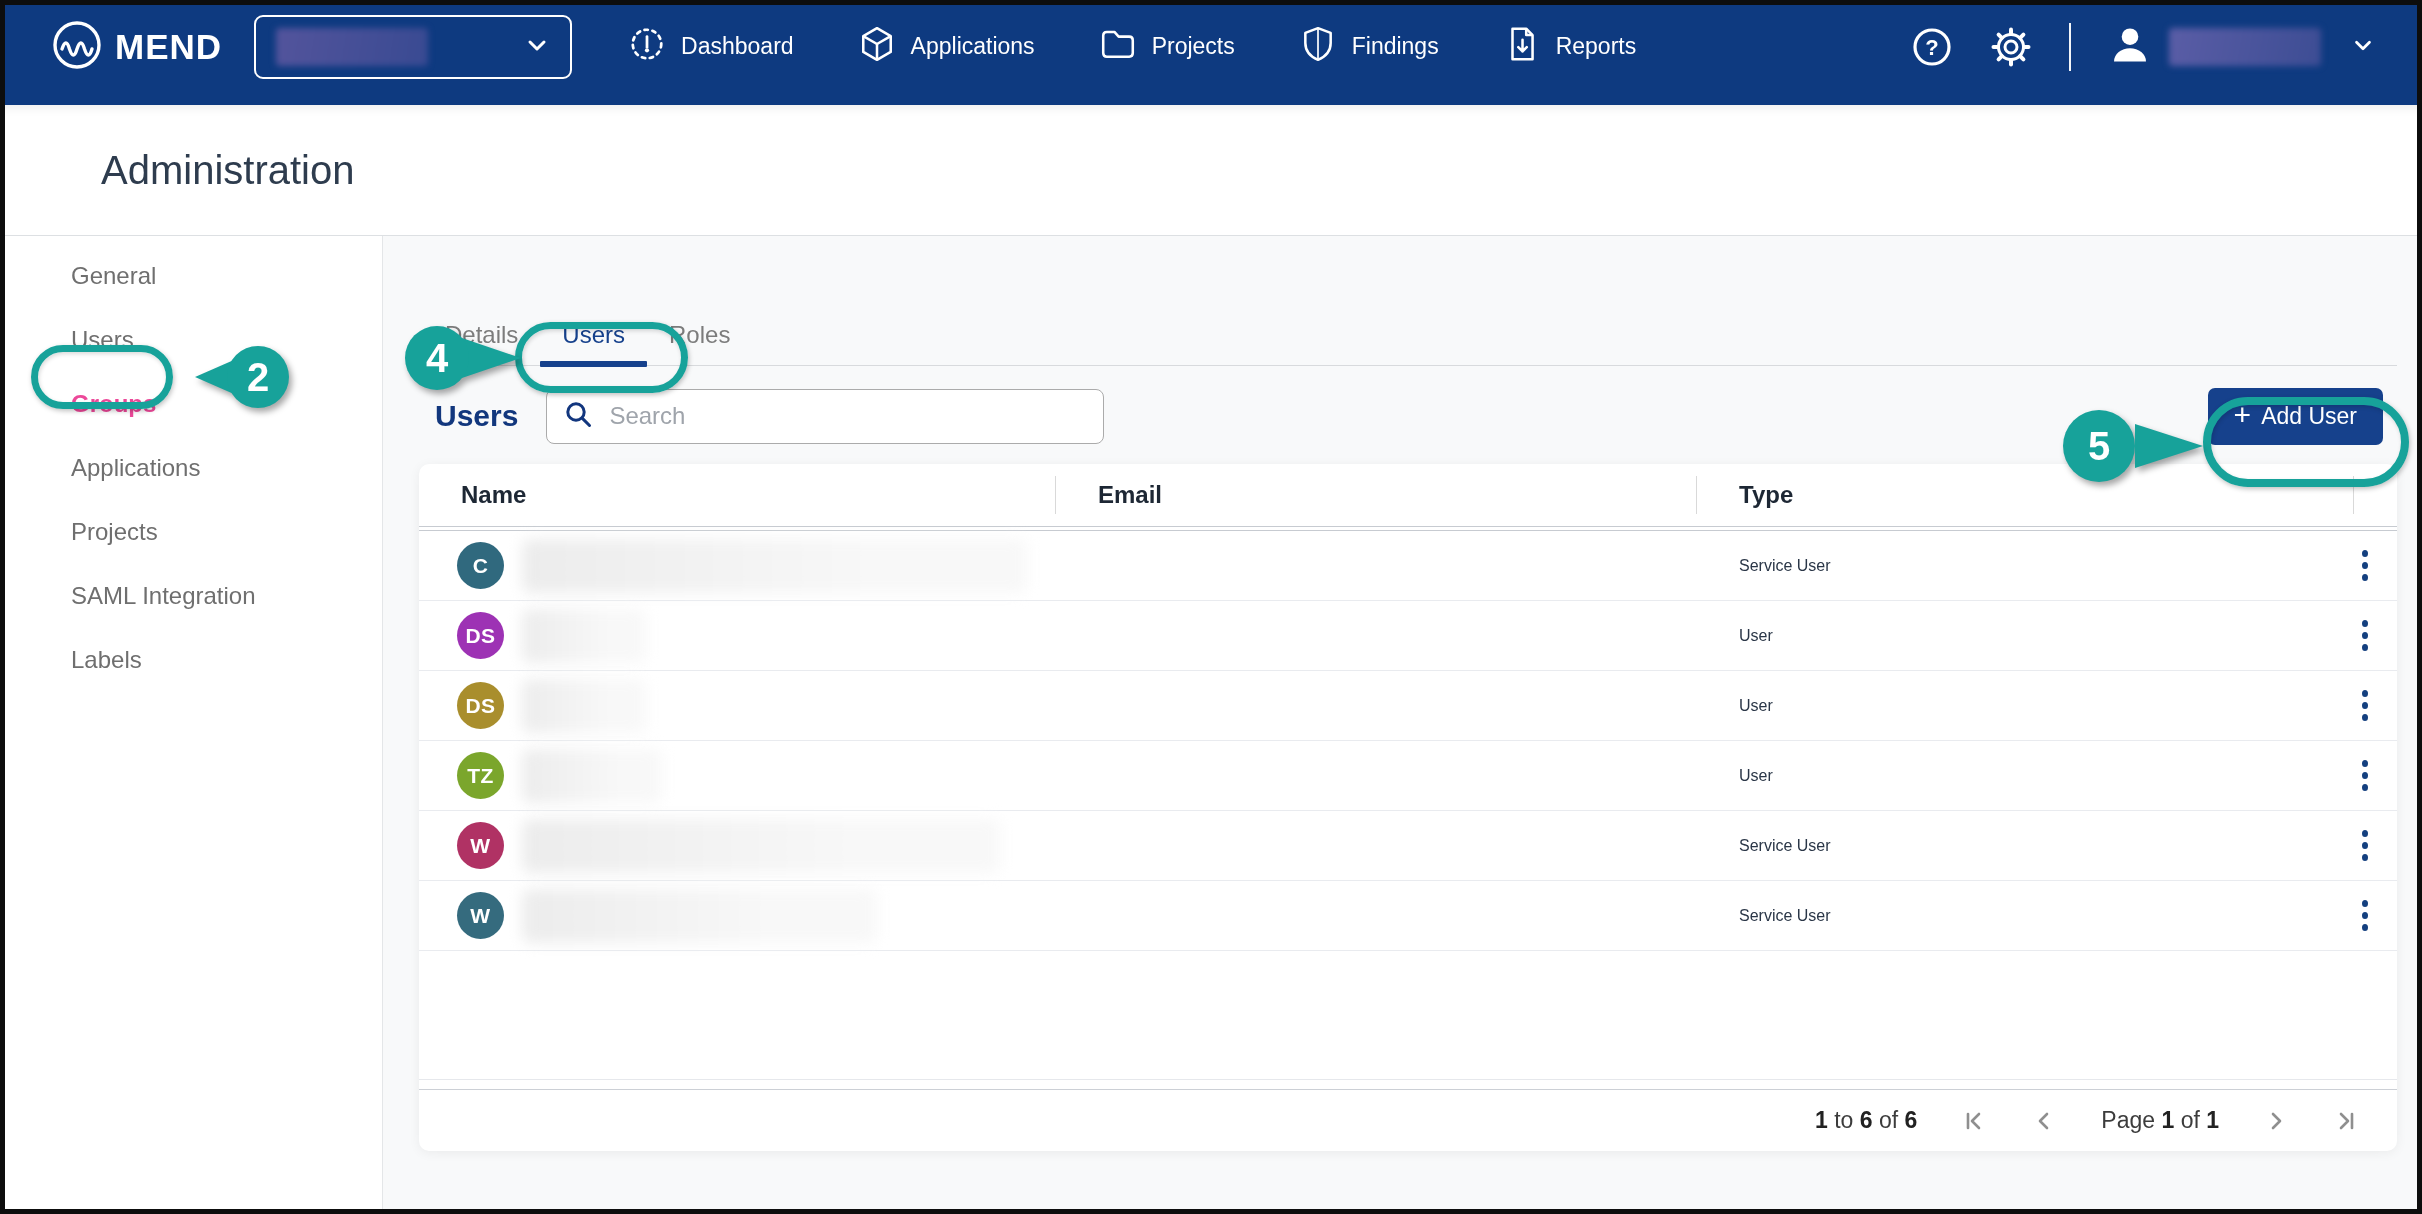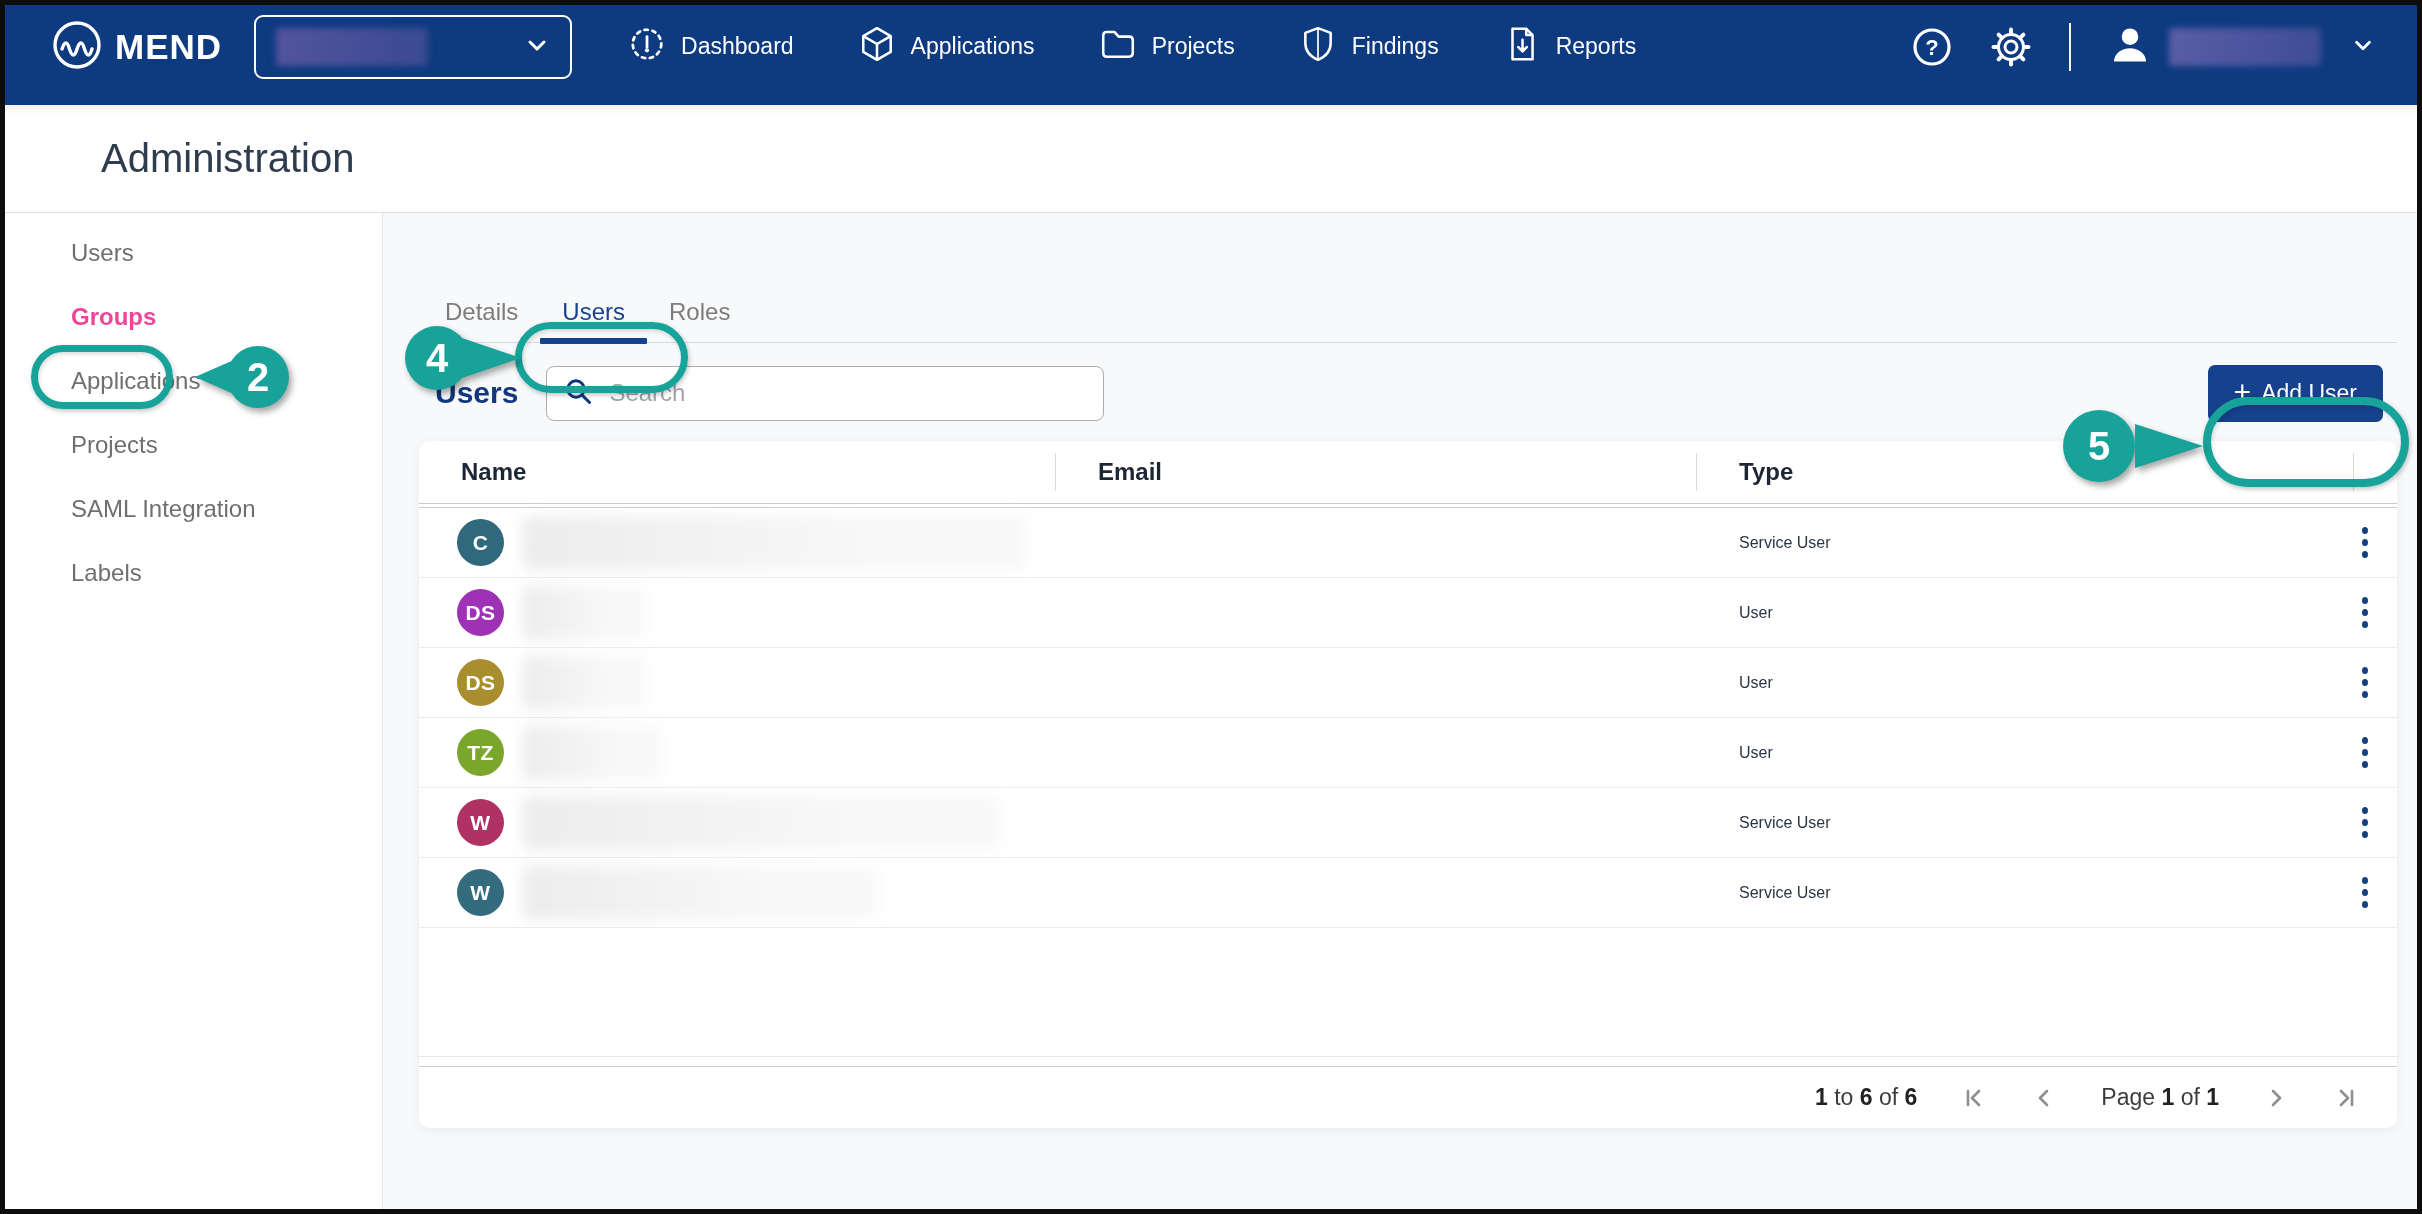--- a/index.html
+++ b/index.html
@@ -27,21 +27,21 @@
   .nav-menu { display:flex; align-items:center; gap:64px; margin-left:56px; }
   .nav-item { display:flex; align-items:center; gap:15px; font-size:23px; cursor:pointer; white-space:nowrap;text-align:right; }
   .nav-right { margin-left:auto; display:flex; align-items:center; gap:36px; }
   .nav-divider { width:2px; height:48px; background:rgba(255,255,255,.95); }
   .user-chip { display:flex; align-items:center; gap:16px; cursor:pointer; }
   .user-blob { width:152px; height:38px; border-radius:4px; background:linear-gradient(100deg,#5a5da6,#3d4d94); filter:blur(3px); }
   .icon-btn { display:flex; align-items:center; cursor:pointer; }
 
   
   .page-header {
-    height:108px; background:#fff; display:flex; align-items:center;
+    height:131px; background:#fff; display:flex; align-items:center;
     padding-left:96px; border-bottom:1px solid #dde0e3;
     box-shadow: inset 0 14px 12px -12px rgba(0,0,0,.08);
   }
   .page-title { font-size:40px; color:#2e3c4e; font-weight:400; }
 
   
   .body-row { display:flex; height:1002px; }
   .sidebar {
     width:378px; background:#fff; border-right:1px solid #e4e6e8;
     padding-top:8px; flex-shrink:0;
@@ -247,20 +247,21 @@
       </div>
     </div>
   </div>
 
   <div class="page-header">
     <div class="page-title">Administration</div>
   </div>
 
   <div class="body-row">
     <div class="sidebar">
+      <div class="side-item">General</div>
       <div class="side-item">Users</div>
       <div class="side-item active">Groups</div>
       <div class="side-item">Applications</div>
       <div class="side-item">Projects</div>
       <div class="side-item">SAML Integration</div>
       <div class="side-item">Labels</div>
     </div>
 
     <div class="content">
 

